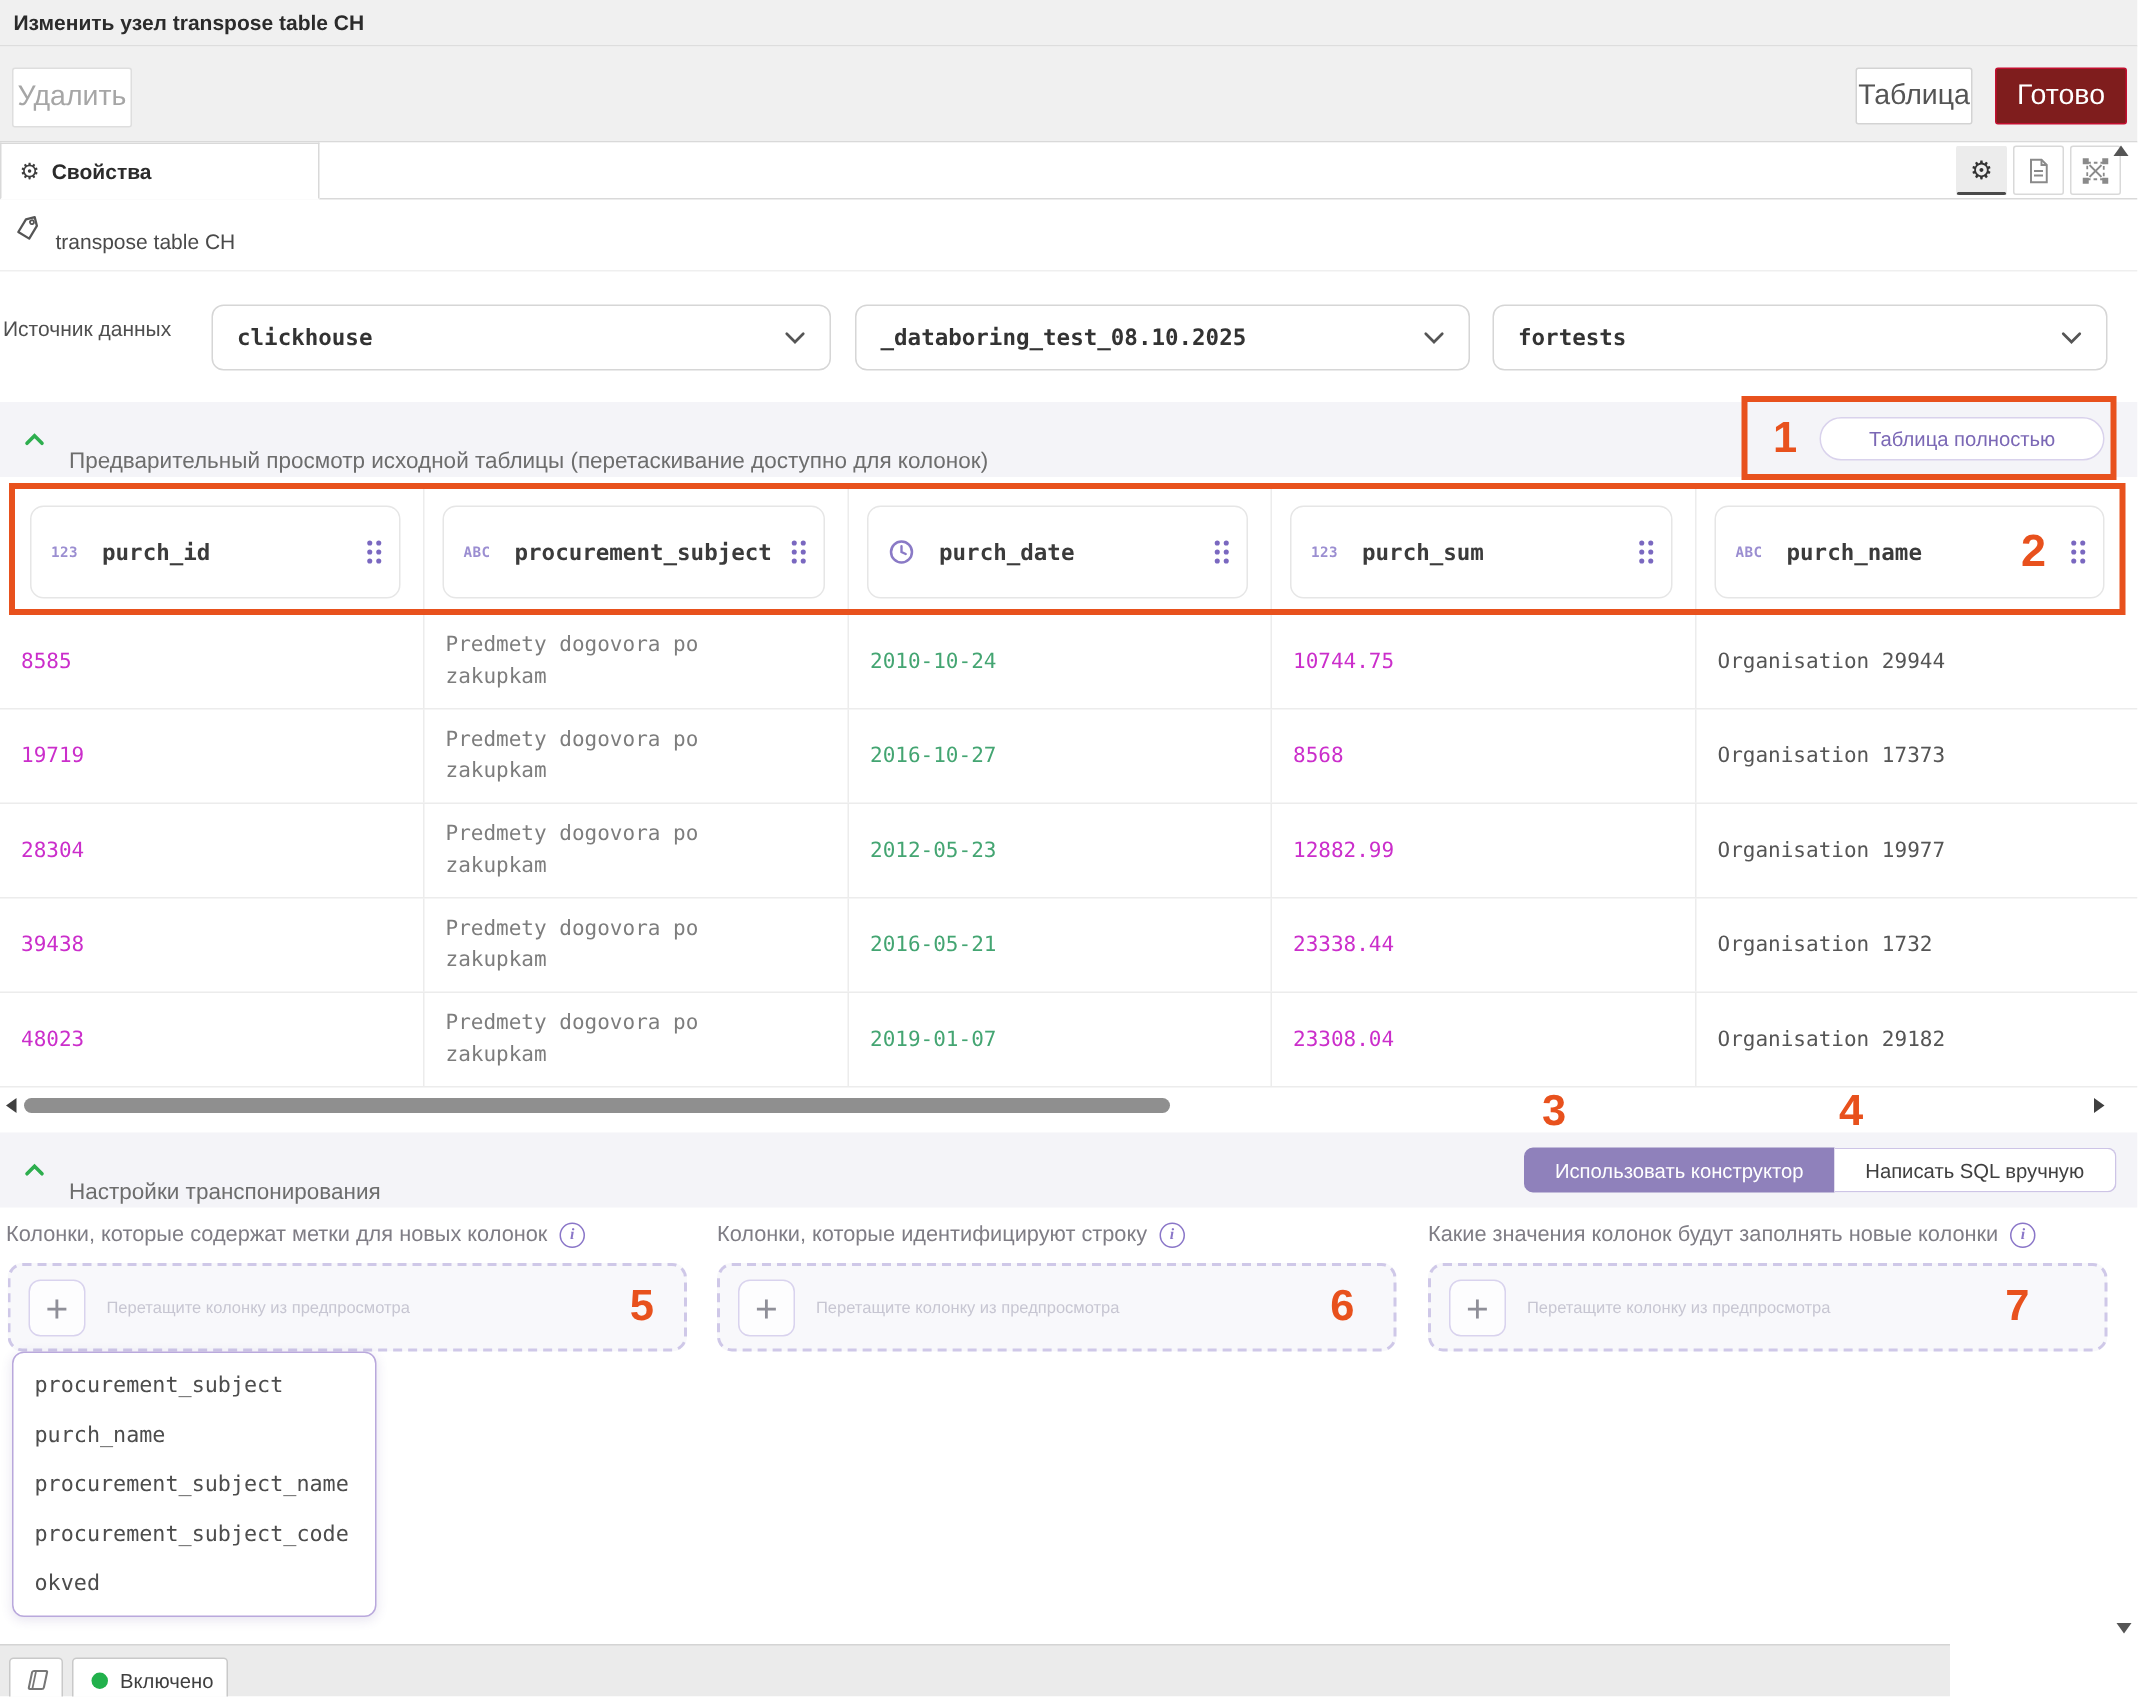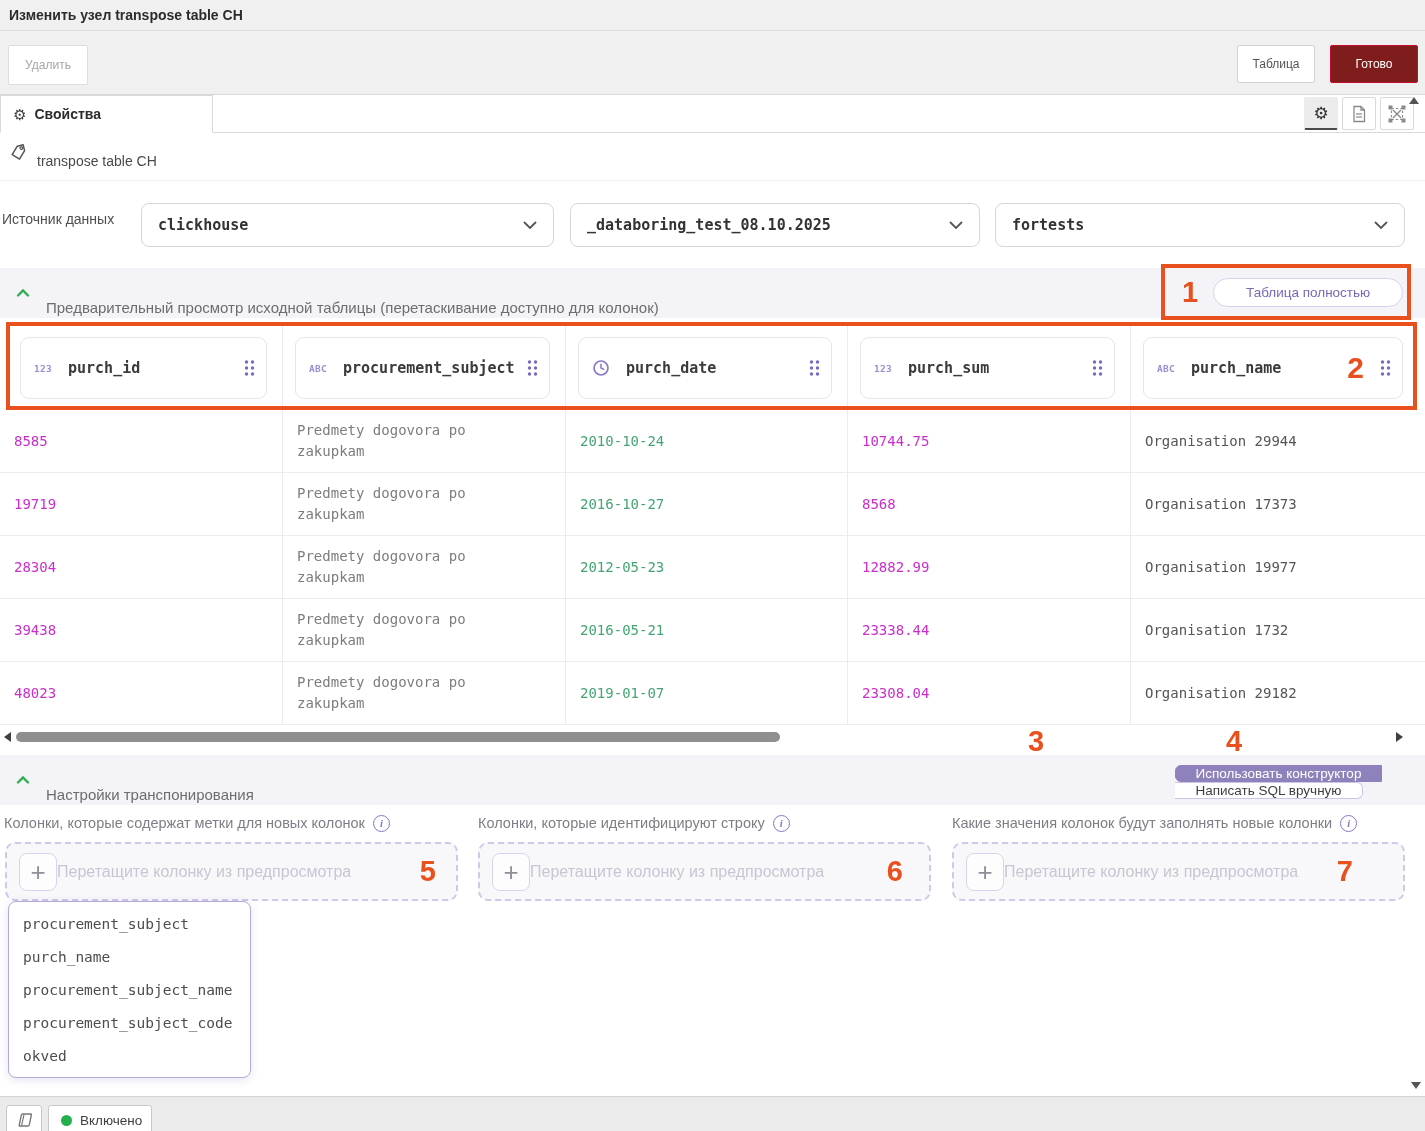--- a/index.html
+++ b/index.html
@@ -6,21 +6,21 @@
   body { background:#fff; font-family:"Liberation Sans", sans-serif; }
   .page { position:relative; width:1425px; height:1131px; background:#fff; overflow:hidden; }
 
   
   .titlebar { position:absolute; left:0; top:0; width:1425px; height:31px; background:#f0f0f0;
               border-bottom:1px solid #ddd; display:flex; align-items:center; padding-left:9px; }
   .titlebar span { font-size:14px; font-weight:bold; color:#2b2b2b; }
   .toolbar { position:absolute; left:0; top:31px; width:1425px; height:64px; background:#f0f0f0;
              border-bottom:1px solid #d9d9d9; }
   .btn { display:inline-flex; align-items:center; justify-content:center; cursor:pointer;
-         font-size:12px; border-radius:2px; }
+         font-size:19px; border-radius:2px; }
   .btn-delete { position:absolute; left:8px; top:14px; width:80px; height:40px; background:#fff;
                 border:1px solid #dedede; color:#a6a6a6; }
   .btn-cancel { position:absolute; right:110px; top:14px; width:78px; height:38px; background:#fff;
                 border:1px solid #d3d3d3; color:#555; }
   .btn-done { position:absolute; right:7px; top:14px; width:88px; height:38px; background:#7f1d1d;
               border:1px solid #c30e2f; color:#fff; }
 
   
   .tabrow { position:absolute; left:0; top:95px; width:1425px; height:38px; border-bottom:1px solid #d9d9d9; background:#fff; }
   .tab { position:absolute; left:0; top:0; width:213px; height:38px; background:#fff;
@@ -96,51 +96,51 @@
   
   .hscroll { position:absolute; left:0; top:729px; width:1425px; height:17px; }
   .hthumb { position:absolute; left:16px; top:3px; width:764px; height:10px; background:#8f8f8f; border-radius:5px; cursor:grab; }
   .arr { position:absolute; width:0; height:0; }
   .arr-left { left:4px; top:3px; border-top:5px solid transparent; border-bottom:5px solid transparent; border-right:7px solid #3f3f3f; }
   .arr-right { right:22px; top:3px; border-top:5px solid transparent; border-bottom:5px solid transparent; border-left:7px solid #3f3f3f; }
 
   
   .num3 { position:absolute; left:1028px; top:727px; z-index:7; }
   .num4 { position:absolute; left:1226px; top:727px; z-index:7; }
-  .segmented { position:absolute; right:43px; top:765px; height:30px; display:flex; z-index:3;flex-direction:column; }
+  .segmented { position:absolute; right:14px; top:765px; height:30px; display:flex; z-index:3; }
   .seg { display:flex; align-items:center; justify-content:center; font-size:13.5px; cursor:pointer; }
   .seg-on { width:207px; background:#8f81bb; color:#fff; border:1px solid #8f81bb; border-radius:6px 0 0 6px; }
   .seg-off { width:188px; background:#fff; color:#3f3f3f; border:1px solid #cdc4e6; border-left:none; border-radius:0 6px 6px 0; }
 
   
   .dz-label { position:absolute; top:813px; height:20px; display:flex; align-items:center; gap:8px;
               font-size:14.5px; color:#7f7d85; }
   .dzl1 { left:4px; } .dzl2 { left:478px; } .dzl3 { left:952px; }
   .info-icon { width:17px; height:17px; border:1.5px solid #8a76c8; border-radius:50%; color:#8a76c8;
                font-size:10.5px; display:inline-flex; align-items:center; justify-content:center;
                font-family:"Liberation Serif", serif; font-style:italic; font-weight:bold; cursor:pointer; }
   .dz { position:absolute; top:842px; height:59px; width:453px; border:2px dashed #cfc8e8; border-radius:10px;
         background:#f8f8fb; display:flex; align-items:center; padding:0 12px; }
   .dz1 { left:5px; } .dz2 { left:478px; } .dz3 { left:952px; }
   .plusbtn { width:38px; height:38px; flex:0 0 38px; border:1px solid #d9d3ee; border-radius:8px;
              background:rgba(255,255,255,.65); color:#8f8f98; font-size:26px; font-weight:200;
              display:flex; align-items:center; justify-content:center; cursor:pointer; line-height:1; }
-  .dz .ph { margin-left:0; font-size:16px; color:#c7c6d2; flex:1; }
+  .dz .ph { margin-left:14px; font-size:11px; color:#c7c6d2; flex:1; }
   .dz .ann-num { margin-right:8px; }
   .dz2 .ann-num { margin-right:14px; } .dz3 .ann-num { margin-right:38px; }
 
   
   .dropdown { position:absolute; left:8px; top:901px; width:243px; background:#fff;
               border:1px solid #b9a8dc; border-radius:8px; box-shadow:0 2px 8px rgba(80,60,140,.14);
               padding:5px 0; z-index:8; }
   .dd-item { height:33px; display:flex; align-items:center; padding:0 14px;
              font-family:"DejaVu Sans Mono", monospace; font-size:14.5px; color:#4d4d4d; cursor:pointer; }
 
   
-  .statusbar { position:absolute; left:0; top:1096px; width:1425px; height:35px; background:#ebebeb;
+  .statusbar { position:absolute; left:0; top:1096px; width:1300px; height:35px; background:#ebebeb;
                border-top:1px solid #d4d4d4; }
   .sb-btn { position:absolute; top:8px; height:30px; background:#fff; border:1px solid #c9c9c9;
             border-radius:3px; display:flex; align-items:center; cursor:pointer; }
   .sb-book { left:6px; width:36px; justify-content:center; }
   .sb-enabled { left:48px; width:104px; padding:0 12px; gap:8px; }
   .greendot { width:11px; height:11px; border-radius:50%; background:#22b14c; flex:0 0 11px; }
   .sb-enabled .lbl { font-size:13.5px; color:#3f3f3f; }
 
   
   .varr-up { position:absolute; right:6px; top:97px; width:0; height:0;

